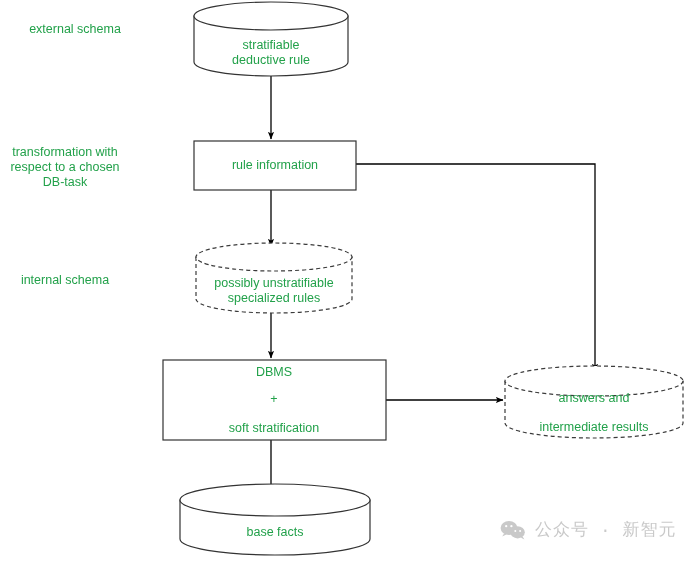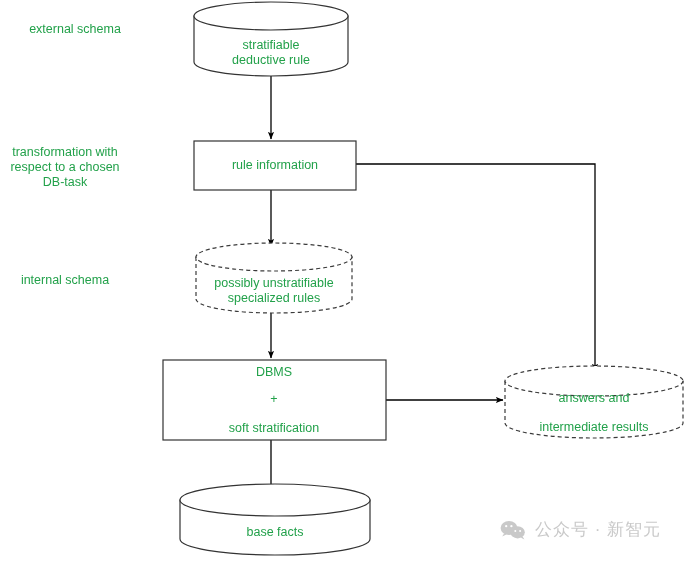--- a/index.html
+++ b/index.html
@@ -63,21 +63,21 @@
   }
   .watermark {
     position: absolute;
     left: 500px;
     top: 518px;
     display: flex;
     align-items: center;
     gap: 9px;
     color: #c9c9c9;
     font-size: 17px;
-    font-family: Liberation Sans, sans-serif;
+    font-family: Liberation Mono, monospace;
     user-select: none;
   }
   .watermark .wm-text {
     letter-spacing: 1px;
     white-space: nowrap;
   }
 </style>
 </head>
 <body>
 

